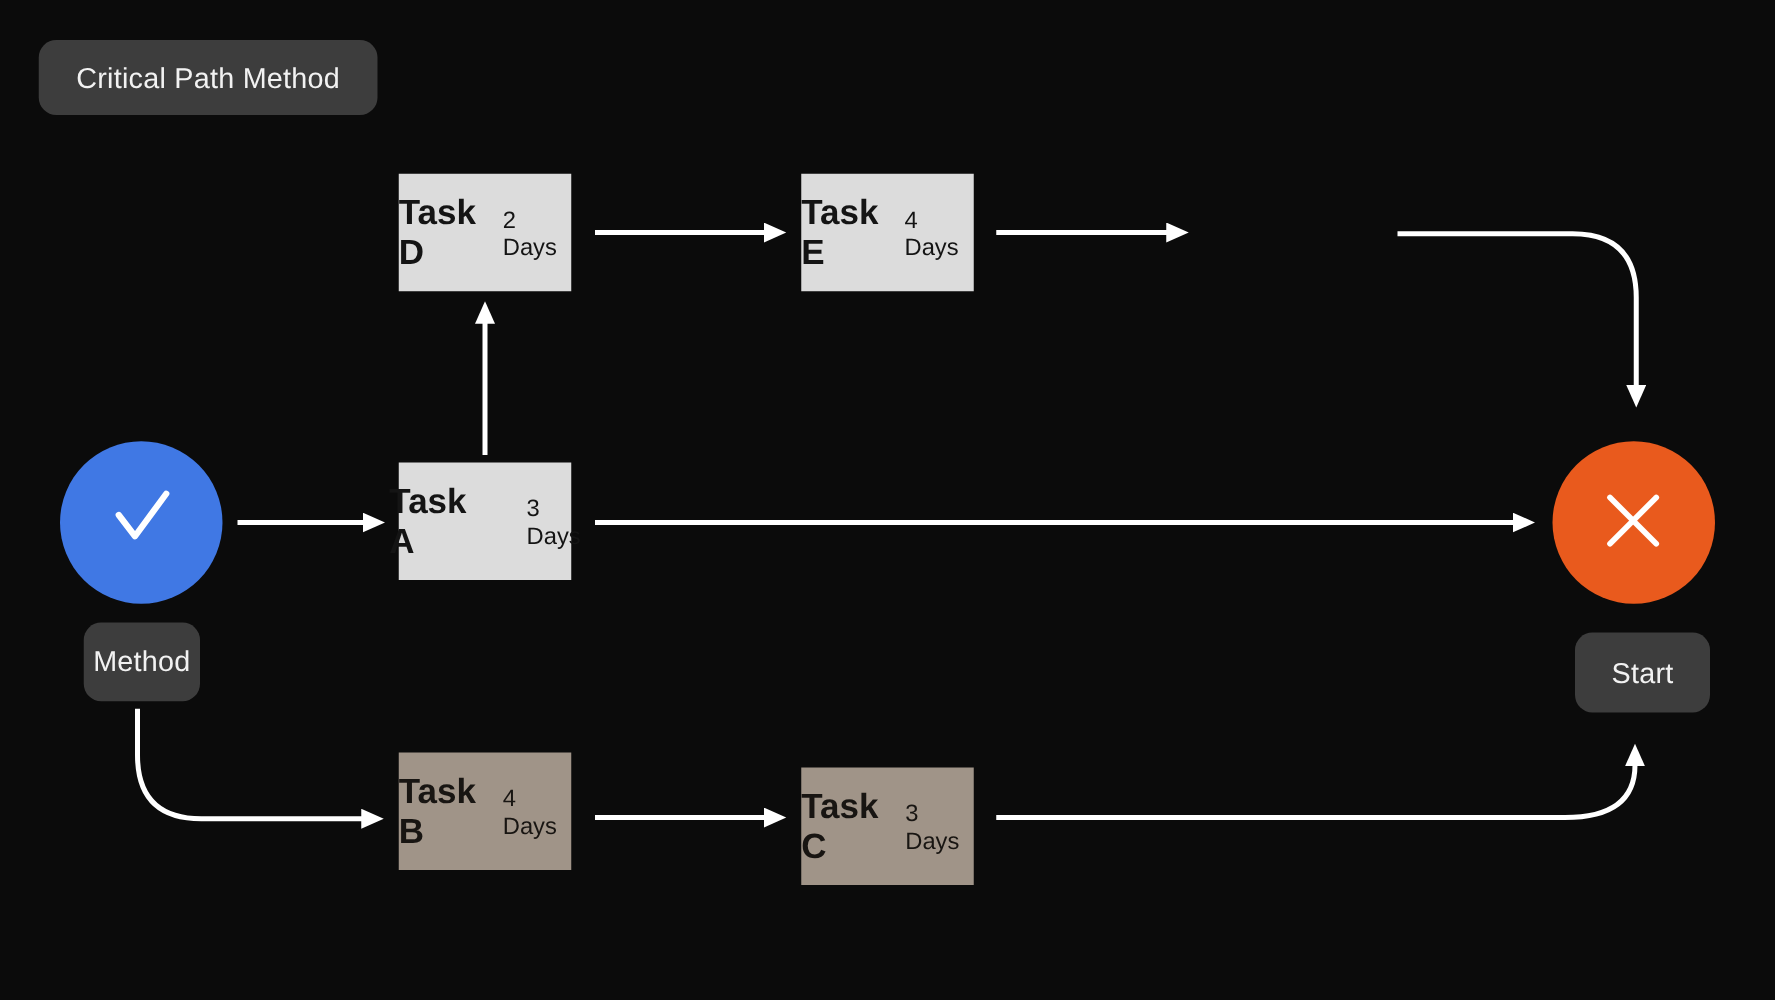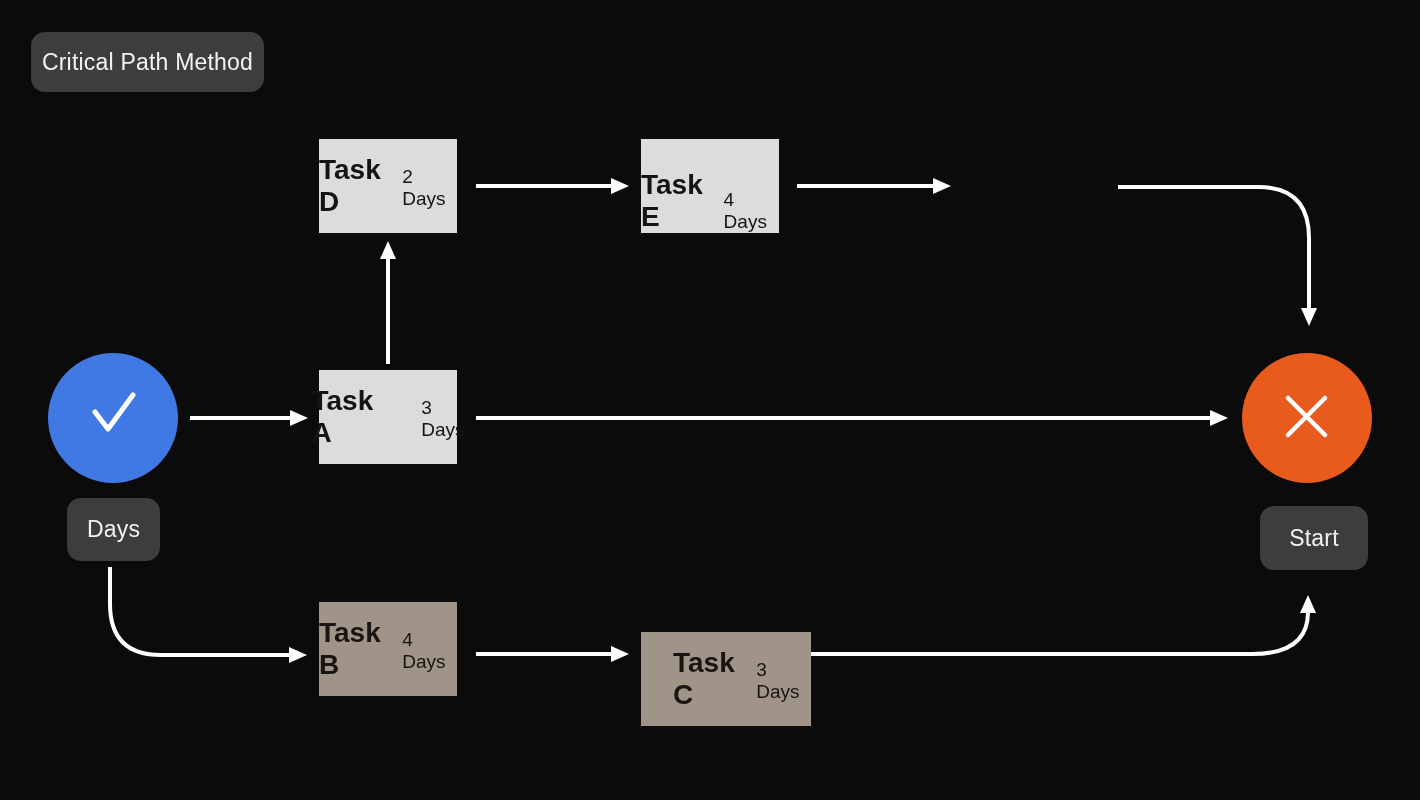--- a/index.html
+++ b/index.html
@@ -30,21 +30,21 @@
     position: absolute;
     background: #3d3d3d;
     color: #f2f2f2;
     border-radius: 14px;
     display: flex;
     align-items: center;
     justify-content: center;
     font-size: 23px;
     letter-spacing: 0.2px;
   }
-  .title-chip { left: 31px; top: 32px; width: 233px; height: 60px; }
+  .title-chip { left: 31px; top: 32px; width: 271px; height: 60px; }
   .start-label { left: 67px; top: 498px; width: 93px; height: 63px; }
   .finish-label { left: 1260px; top: 506px; width: 108px; height: 64px; }
   .node-circle {
     position: absolute;
     width: 130px;
     height: 130px;
     border-radius: 50%;
     display: flex;
     align-items: center;
     justify-content: center;
@@ -58,25 +58,25 @@
     display: flex;
     flex-direction: row;
     align-items: center;
     justify-content: center;
   }
   .task.light { background: #dcdcdc; color: #141414; }
   .task.warm  { background: #a09488; color: #181512; }
   .task-name { font-size: 28px; font-weight: 600; line-height: 1.15; }
   .task-duration { font-size: 19px; font-weight: 400; margin-top: 4px; }
   #task-d { left: 319px; top: 139px; }
-  #task-e { left: 641px; top: 139px; align-items: flex-end; }
+  #task-e { left: 641px; top: 139px; }
   #task-f { left: 962px; top: 139px; }
   #task-a { left: 319px; top: 370px; gap: 48px; }
   #task-b { left: 319px; top: 602px; }
-  #task-c { left: 641px; top: 632px; padding-left: 32px; }
+  #task-c { left: 641px; top: 614px; }
 </style>
 </head>
 <body>
 
 <div class="canvas">
 
   <svg class="edges-layer" width="1420" height="800" viewBox="0 0 1420 800" xmlns="http://www.w3.org/2000/svg">
     <defs>
       <marker id="ah" markerUnits="userSpaceOnUse" markerWidth="20" markerHeight="18" refX="1" refY="8" orient="auto">
         <polygon points="0,0 18,8 0,16" fill="#ffffff"></polygon>
@@ -98,21 +98,21 @@
   </div>
 
   <div class="node-circle start-circle">
     <span>
       <svg width="130" height="130" viewBox="0 0 130 130" xmlns="http://www.w3.org/2000/svg">
         <polyline points="47,61 60,78 85,44" fill="none" stroke="#ffffff" stroke-width="5" stroke-linecap="round" stroke-linejoin="round"></polyline>
       </svg>
     </span>
   </div>
   <div class="chip start-label">
-    <span>Days</span>
+    <span>Method</span>
   </div>
 
   <div class="task light" id="task-d">
     <div class="task-name">Task D</div>
     <div class="task-duration">2 Days</div>
   </div>
   <div class="task light" id="task-e">
     <div class="task-name">Task E</div>
     <div class="task-duration">4 Days</div>
   </div>

